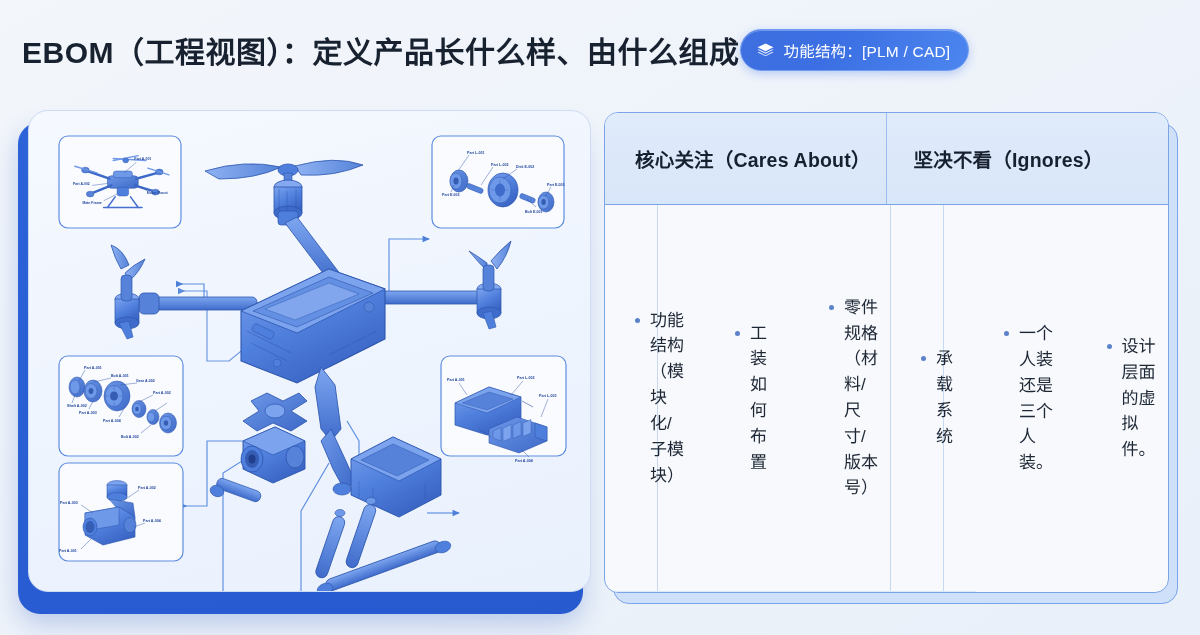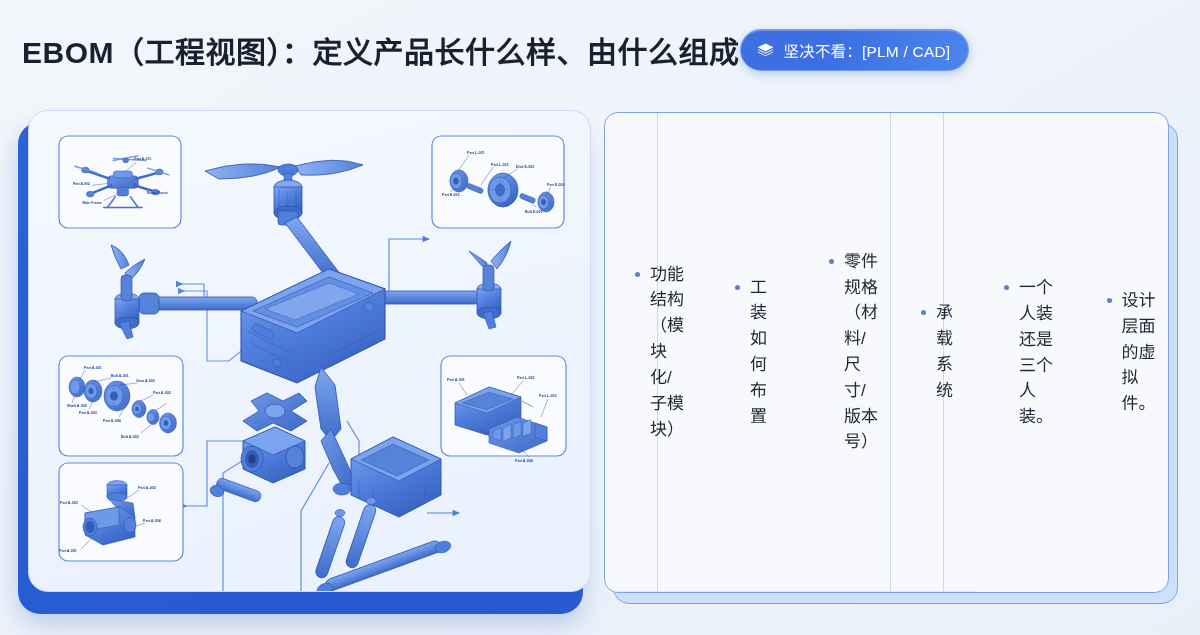--- a/index.html
+++ b/index.html
@@ -177,21 +177,21 @@
   <div class="page-title">EBOM（工程视图）：定义产品长什么样、由什么组成</div>
 
   <div class="badge">
     <span class="badge-icon">
       <svg width="19" height="19" viewBox="0 0 24 24" aria-hidden="true">
         <path d="M12 3 L22 8 L12 13 L2 8 Z" fill="#ffffff"></path>
         <path d="M12 14.6 L20.6 10.3 L22 11 L12 16 L2 11 L3.4 10.3 Z" fill="#e4ecff"></path>
         <path d="M12 18 L20.6 13.7 L22 14.4 L12 19.4 L2 14.4 L3.4 13.7 Z" fill="#cfdeff"></path>
       </svg>
     </span>
-    <span class="badge-label">坚决不看：[PLM / CAD]</span>
+    <span class="badge-label">功能结构：[PLM / CAD]</span>
   </div>
 </div>
 
 <div class="left-wrap">
   <div class="left-shadow"></div>
   <div class="left-card">
 
     <svg class="diagram-svg" viewBox="0 0 563 482">
       <defs>
         <linearGradient id="bodyG" x1="0" y1="0" x2="0.6" y2="1">
@@ -574,20 +574,24 @@
     </svg>
 
   </div>
 </div>
 
 <div class="right-wrap">
   <div class="right-shadow"></div>
 
   <div class="table-card">
 
+    <div class="thead">
+      <div class="th col-a">核心关注（Cares About）</div>
+      <div class="th col-b">坚决不看（Ignores）</div>
+    </div>
 
     <div class="tbody">
 
       <div class="trow">
         <div class="td col-a">
           <div class="bullet-item">
             <span class="dot"></span>
             <span class="bullet-text">功能结构
 （模块化/子模块）</span>
           </div>

